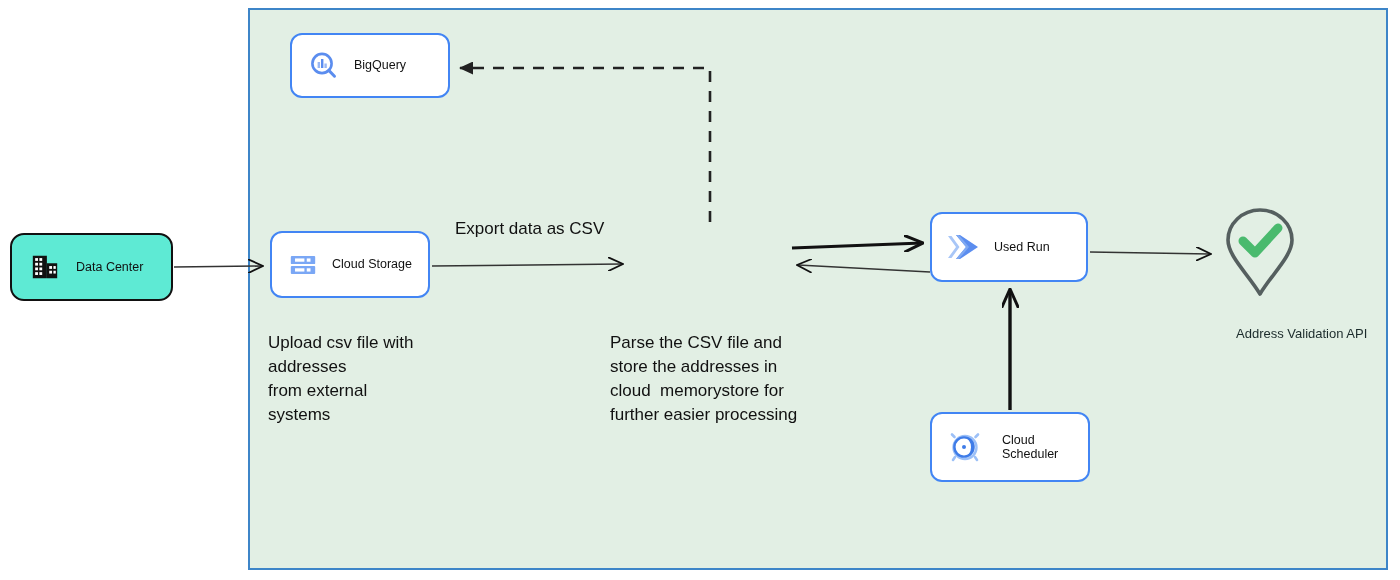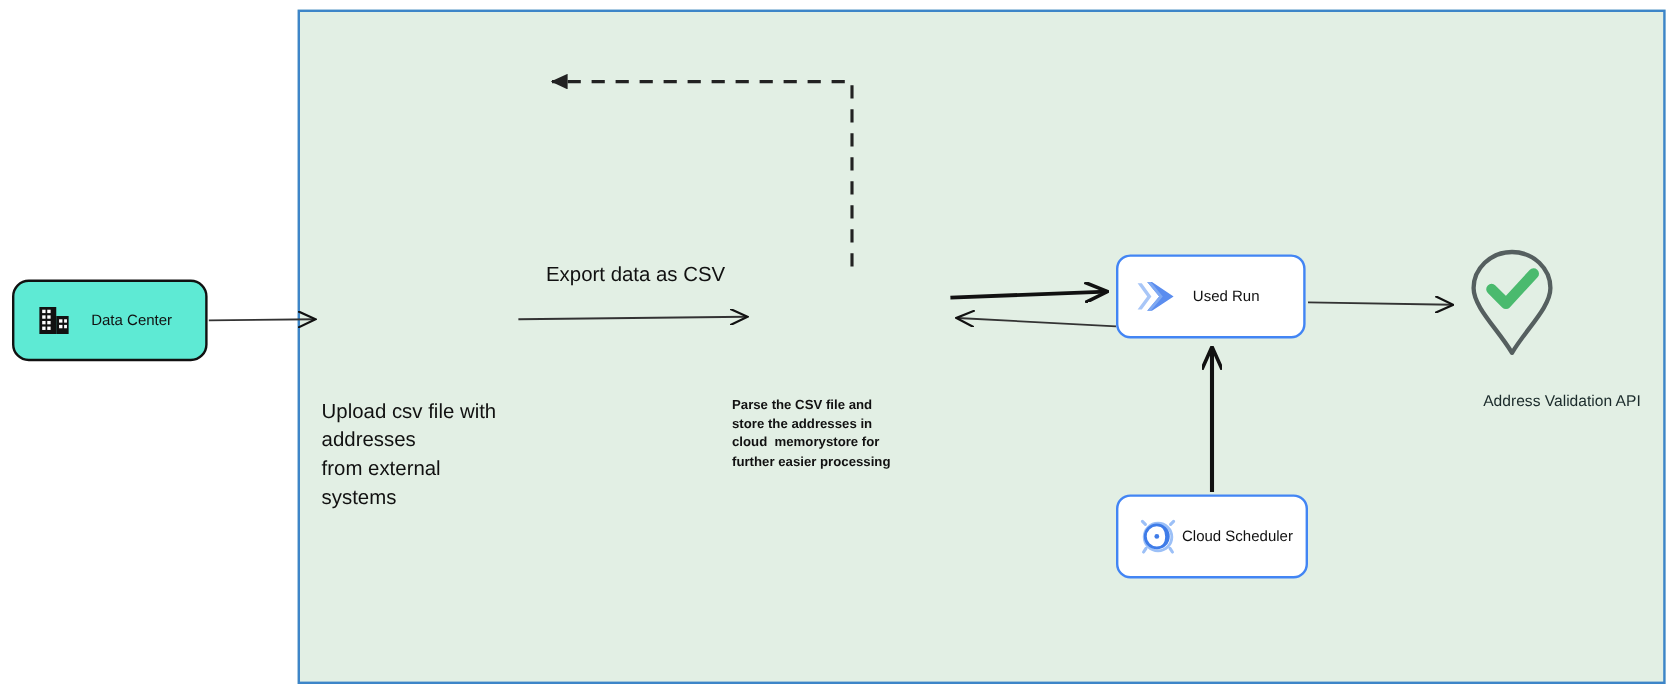--- a/index.html
+++ b/index.html
@@ -38,33 +38,33 @@
   #node-memorystore{left:630px;top:222px;width:160px;height:78px;}
   #node-memorystore .ico{margin-left:14px;width:32px;height:32px;}
   #node-memorystore .lbl{margin-left:12px;}
 
   #node-cloudrun{left:930px;top:212px;width:158px;height:70px;}
   #node-cloudrun .ico{margin-left:12px;width:40px;height:34px;}
   #node-cloudrun .lbl{margin-left:10px;}
 
   #node-scheduler{left:930px;top:412px;width:160px;height:70px;}
   #node-scheduler .ico{margin-left:16px;width:34px;height:34px;}
-  #node-scheduler .lbl{margin-left:3px;}
+  #node-scheduler .lbl{margin-left:20px;}
 
   
   #node-api{position:absolute;left:1218px;top:206px;width:84px;height:92px;}
   #api-caption{position:absolute;left:1236px;top:325px;width:160px;
                font-size:13px;color:#1b2b2b;line-height:1.35;}
 
   
   .freetext{position:absolute;color:#111111;white-space:pre-wrap;}
   #txt-store-bq{left:496px;top:31px;font-size:17px;}
   #txt-export-csv{left:455px;top:219px;font-size:17px;}
   #txt-upload{left:268px;top:331px;font-size:17px;line-height:1.42;}
-  #txt-parse{left:610px;top:331px;font-size:11px;line-height:1.42;font-weight:bold;}
+  #txt-parse{left:610px;top:331px;font-size:17px;line-height:1.42;}
   #txt-periodic{left:1029px;top:347px;font-size:14.5px;line-height:1.42;}
 </style>
 </head>
 <body>
 
 <div id="canvas">
 
   <div class="panel"></div>
 
   <svg class="edges" viewBox="0 0 1400 580" xmlns="http://www.w3.org/2000/svg">
@@ -126,21 +126,46 @@
           <rect x="20.5" y="15" width="3" height="3"></rect>
             <rect x="25" y="15" width="2.5" height="3"></rect>
           <rect x="20.5" y="20" width="3" height="3"></rect>
             <rect x="25" y="20" width="2.5" height="3"></rect>
         </g>
       </svg>
     </span>
     <span class="lbl">Data Center</span>
   </div>
 
-
+  <div class="node" id="node-bigquery">
+    <span class="ico">
+      <svg viewBox="0 0 32 32" width="32" height="32" xmlns="http://www.w3.org/2000/svg">
+        <circle cx="14" cy="13.5" r="9.6" fill="none" stroke="#5b8def" stroke-width="2.6"></circle>
+        <line x1="20.8" y1="20.4" x2="26.5" y2="26.2" stroke="#5b8def" stroke-width="3" stroke-linecap="round"></line>
+        <rect x="9.6" y="12" width="2.4" height="6" fill="#9ab8f4"></rect>
+        <rect x="13" y="9" width="2.4" height="9" fill="#5b8def"></rect>
+        <rect x="16.4" y="13.5" width="2.4" height="4.5" fill="#9ab8f4"></rect>
+      </svg>
+    </span>
+    <span class="lbl">BigQuery</span>
+  </div>
+
+  <div class="node" id="node-storage">
+    <span class="ico">
+      <svg viewBox="0 0 32 32" width="30" height="30" xmlns="http://www.w3.org/2000/svg">
+        <rect x="3" y="6.5" width="26" height="8.5" rx="1" fill="#7aa7f5"></rect>
+        <rect x="3" y="17" width="26" height="8.5" rx="1" fill="#7aa7f5"></rect>
+        <rect x="7.5" y="9" width="10" height="3.5" fill="#ffffff"></rect>
+        <rect x="20" y="9" width="4" height="3.5" fill="#ffffff"></rect>
+        <rect x="7.5" y="19.5" width="10" height="3.5" fill="#ffffff"></rect>
+        <rect x="20" y="19.5" width="4" height="3.5" fill="#ffffff"></rect>
+      </svg>
+    </span>
+    <span class="lbl">Cloud Storage</span>
+  </div>
 
 
   <div class="node" id="node-cloudrun">
     <span class="ico">
       <svg viewBox="0 0 40 34" width="40" height="34" xmlns="http://www.w3.org/2000/svg">
         <path d="M4 6 L12 17 L4 28 L7.5 28 L15.5 17 L7.5 6 z" fill="#a8c6f7"></path>
         <path d="M12 5 L22 17 L12 29 L16 29 L34 17 L16 5 z" fill="#5b8def"></path>
         <path d="M12 5 L22 17 L12 29 L15 29 L25 17 L15 5 z" fill="#7fa9f2"></path>
       </svg>
     </span>

